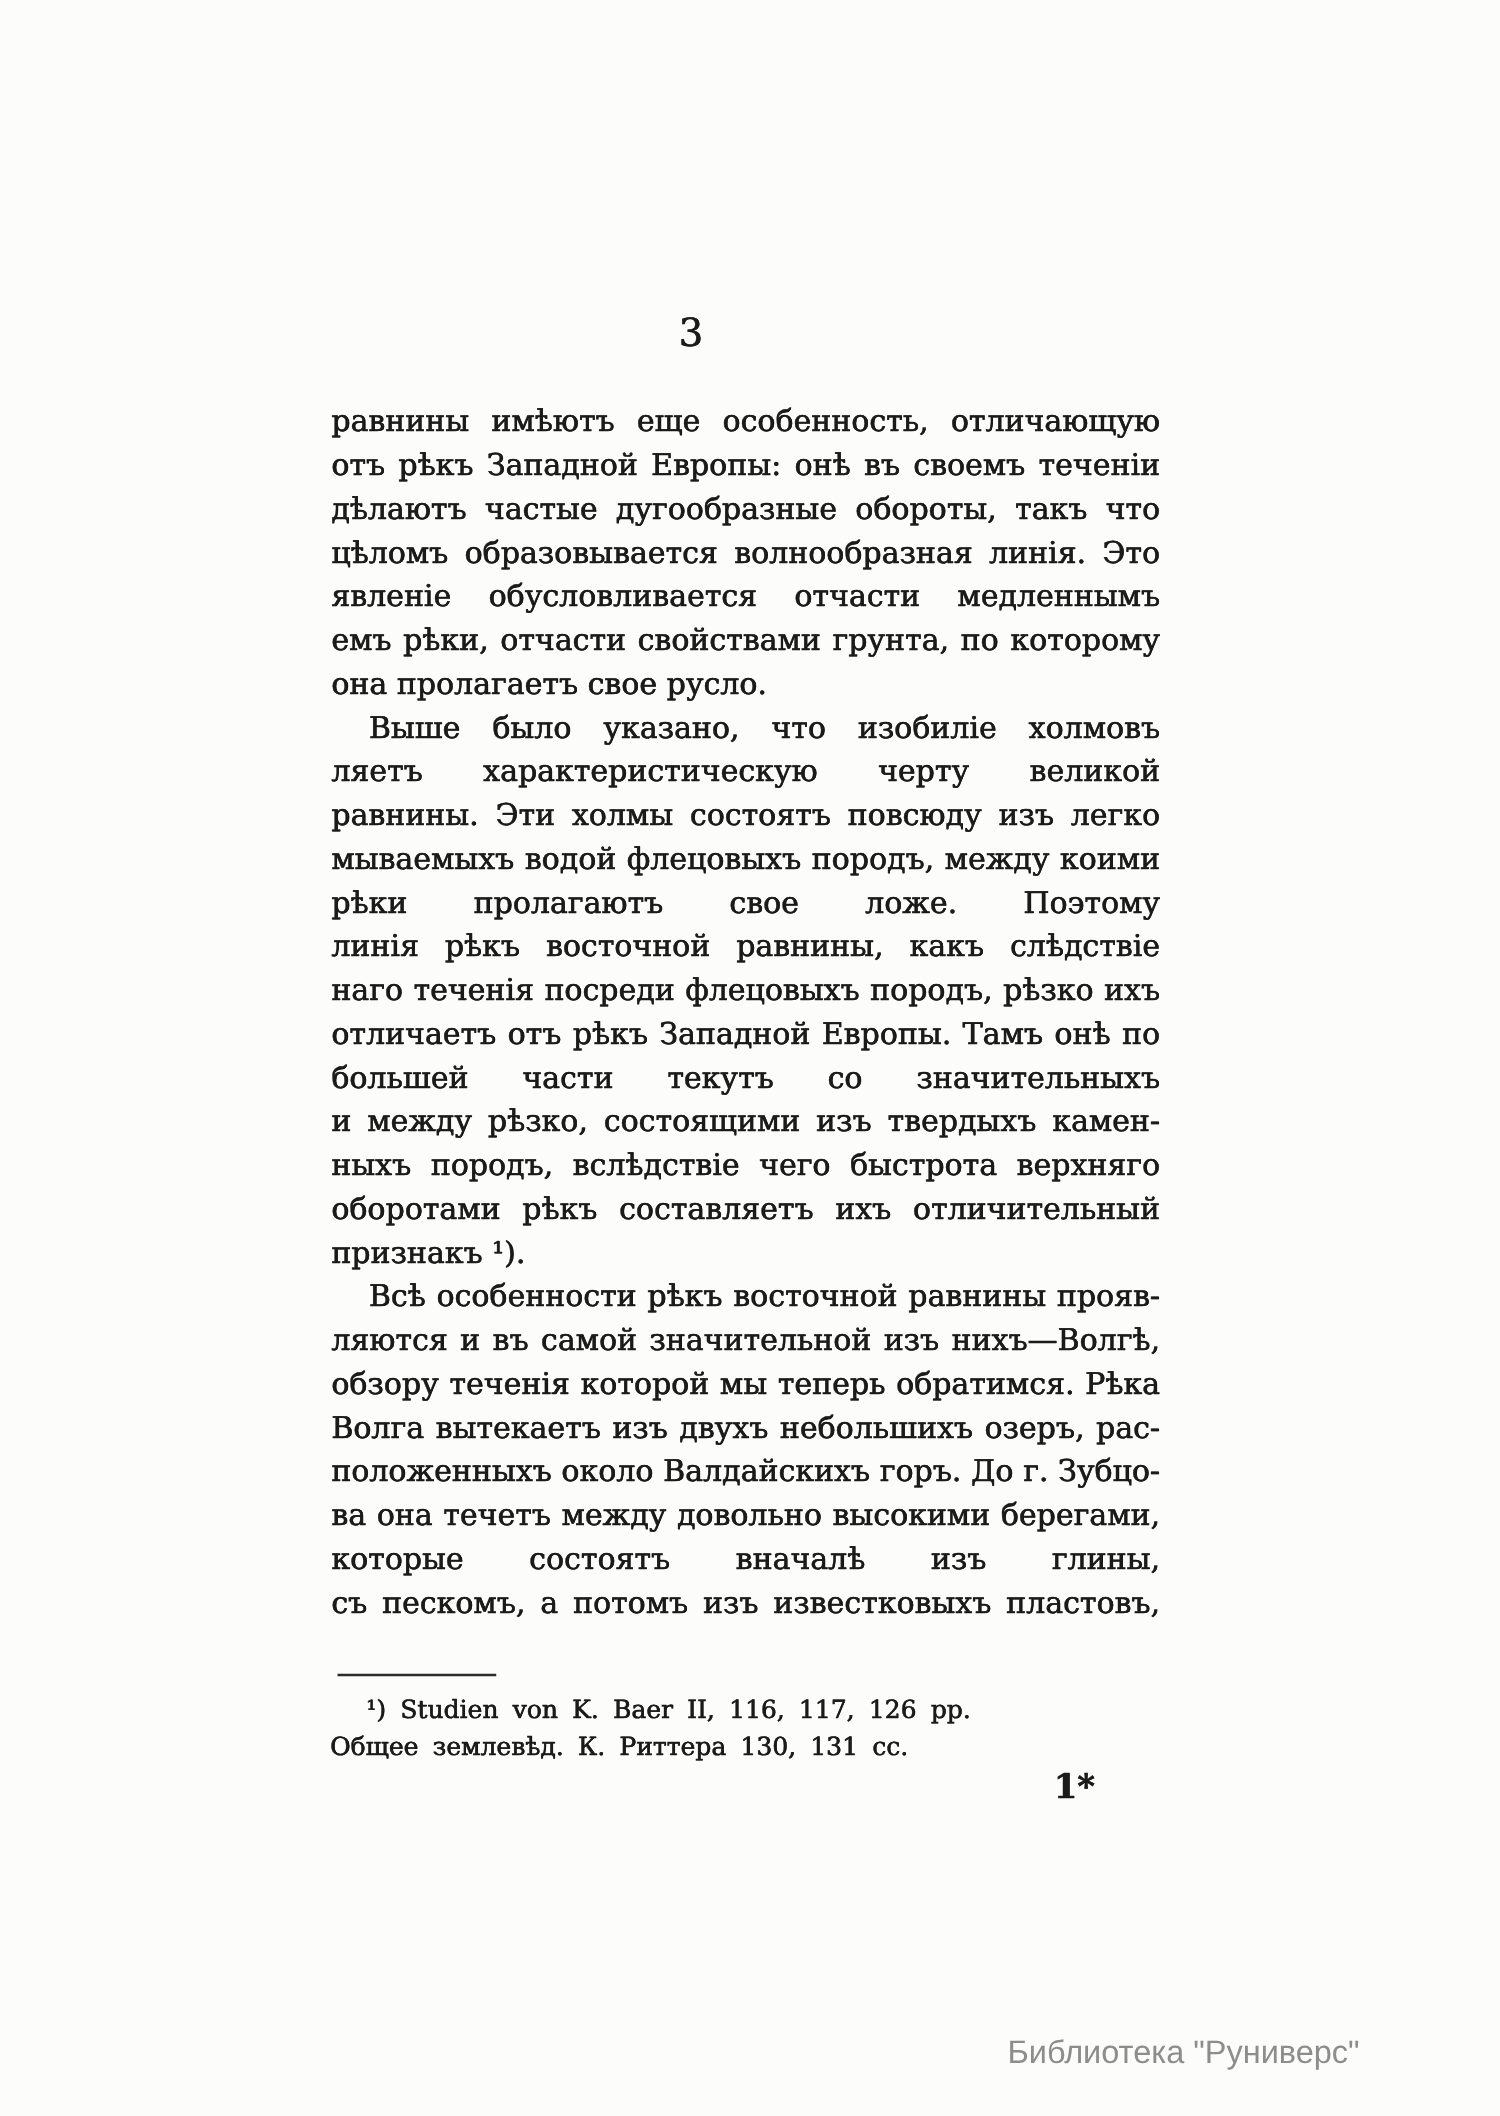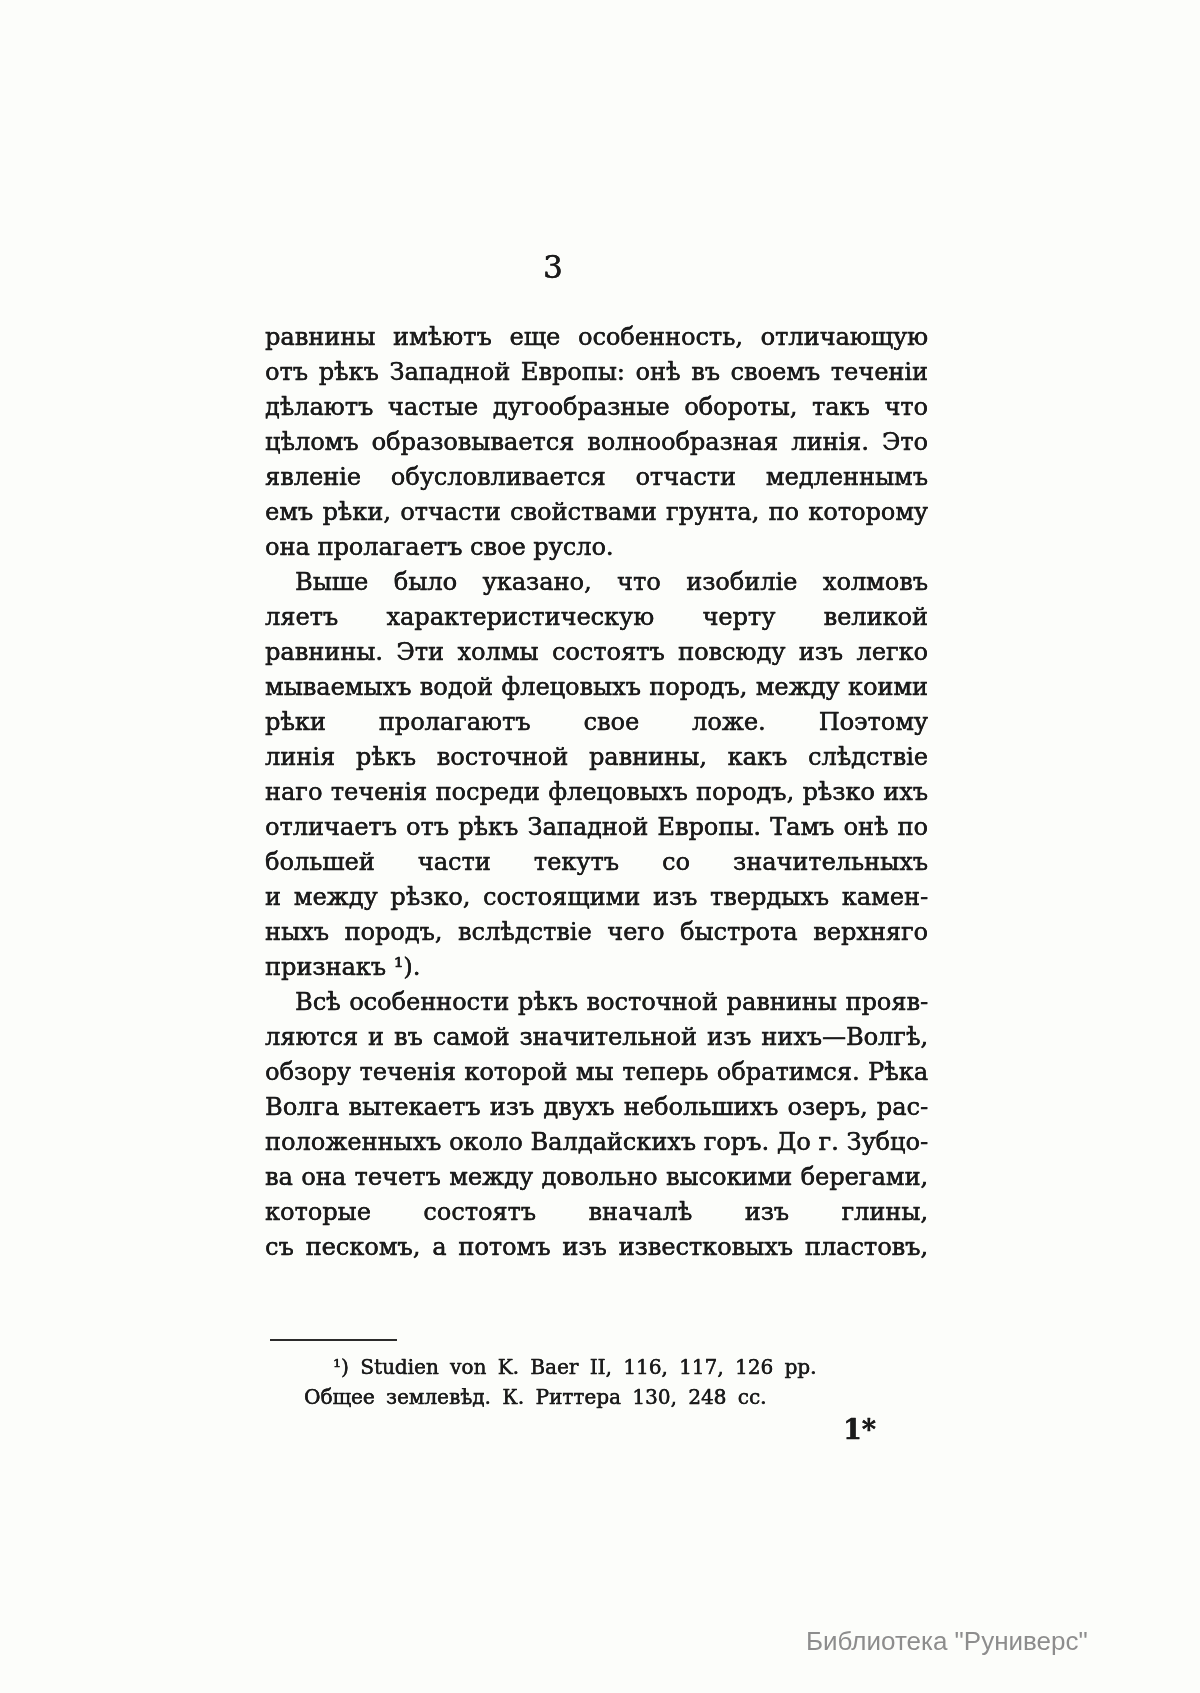--- a/index.html
+++ b/index.html
@@ -42,21 +42,21 @@
     left: 270px; top: 1339px;
     width: 127px; height: 2px;
     background: #2b2b2b;
   }
   .footnote {
     position: absolute;
     left: 264px; top: 1352px; width: 560px;
     font-size: 20px;
     line-height: 30px;
   }
-  .fn-line { word-spacing: 5px; white-space: nowrap; margin-left: 40px; }
+  .fn-line { word-spacing: 5px; white-space: nowrap; }
   .fn-line:first-child { padding-left: 29px; }
 
   .signature-mark {
     position: absolute;
     left: 843px; top: 1414px;
     font-size: 27px;
     font-weight: bold;
   }
 
   .watermark {
@@ -88,35 +88,36 @@
       <div class="line">ляетъ характеристическую черту великой восточной</div>
       <div class="line">равнины. Эти холмы состоятъ повсюду изъ легко раз-</div>
       <div class="line">мываемыхъ водой флецовыхъ породъ, между коими</div>
       <div class="line">рѣки пролагаютъ свое ложе. Поэтому волнообразная</div>
       <div class="line">линія рѣкъ восточной равнины, какъ слѣдствіе медлен-</div>
       <div class="line">наго теченія посреди флецовыхъ породъ, рѣзко ихъ</div>
       <div class="line">отличаетъ отъ рѣкъ Западной Европы. Тамъ онѣ по</div>
       <div class="line">большей части текутъ со значительныхъ возвышеній</div>
       <div class="line">и между рѣзко, состоящими изъ твердыхъ камен-</div>
       <div class="line">ныхъ породъ, вслѣдствіе чего быстрота верхняго тече-</div>
+      <div class="line">оборотами рѣкъ составляетъ ихъ отличительный</div>
       <div class="line para-end">признакъ ¹).</div>
     </div>
     <div class="paragraph">
       <div class="line indent">Всѣ особенности рѣкъ восточной равнины прояв-</div>
       <div class="line">ляются и въ самой значительной изъ нихъ—Волгѣ, къ</div>
       <div class="line">обзору теченія которой мы теперь обратимся. Рѣка</div>
       <div class="line">Волга вытекаетъ изъ двухъ небольшихъ озеръ, рас-</div>
       <div class="line">положенныхъ около Валдайскихъ горъ. До г. Зубцо-</div>
       <div class="line">ва она течетъ между довольно высокими берегами,</div>
       <div class="line">которые состоятъ вначалѣ изъ глины, перемѣшанной</div>
       <div class="line">съ пескомъ, а потомъ изъ известковыхъ пластовъ, до-</div>
     </div>
   </div>
 
 <div class="footnote-rule"></div>
 <div class="footnote ink">
     <div class="fn-line">¹) Studien von K. Baer II, 116, 117, 126 pp.</div>
-    <div class="fn-line">Общее землевѣд. К. Риттера 130, 248 сс.</div>
+    <div class="fn-line">Общее землевѣд. К. Риттера 130, 131 сс.</div>
   </div>
 
 <div class="signature-mark ink">1*</div>
 
 <div class="watermark">Библиотека "Руниверс"</div>
 
 </body></html>

